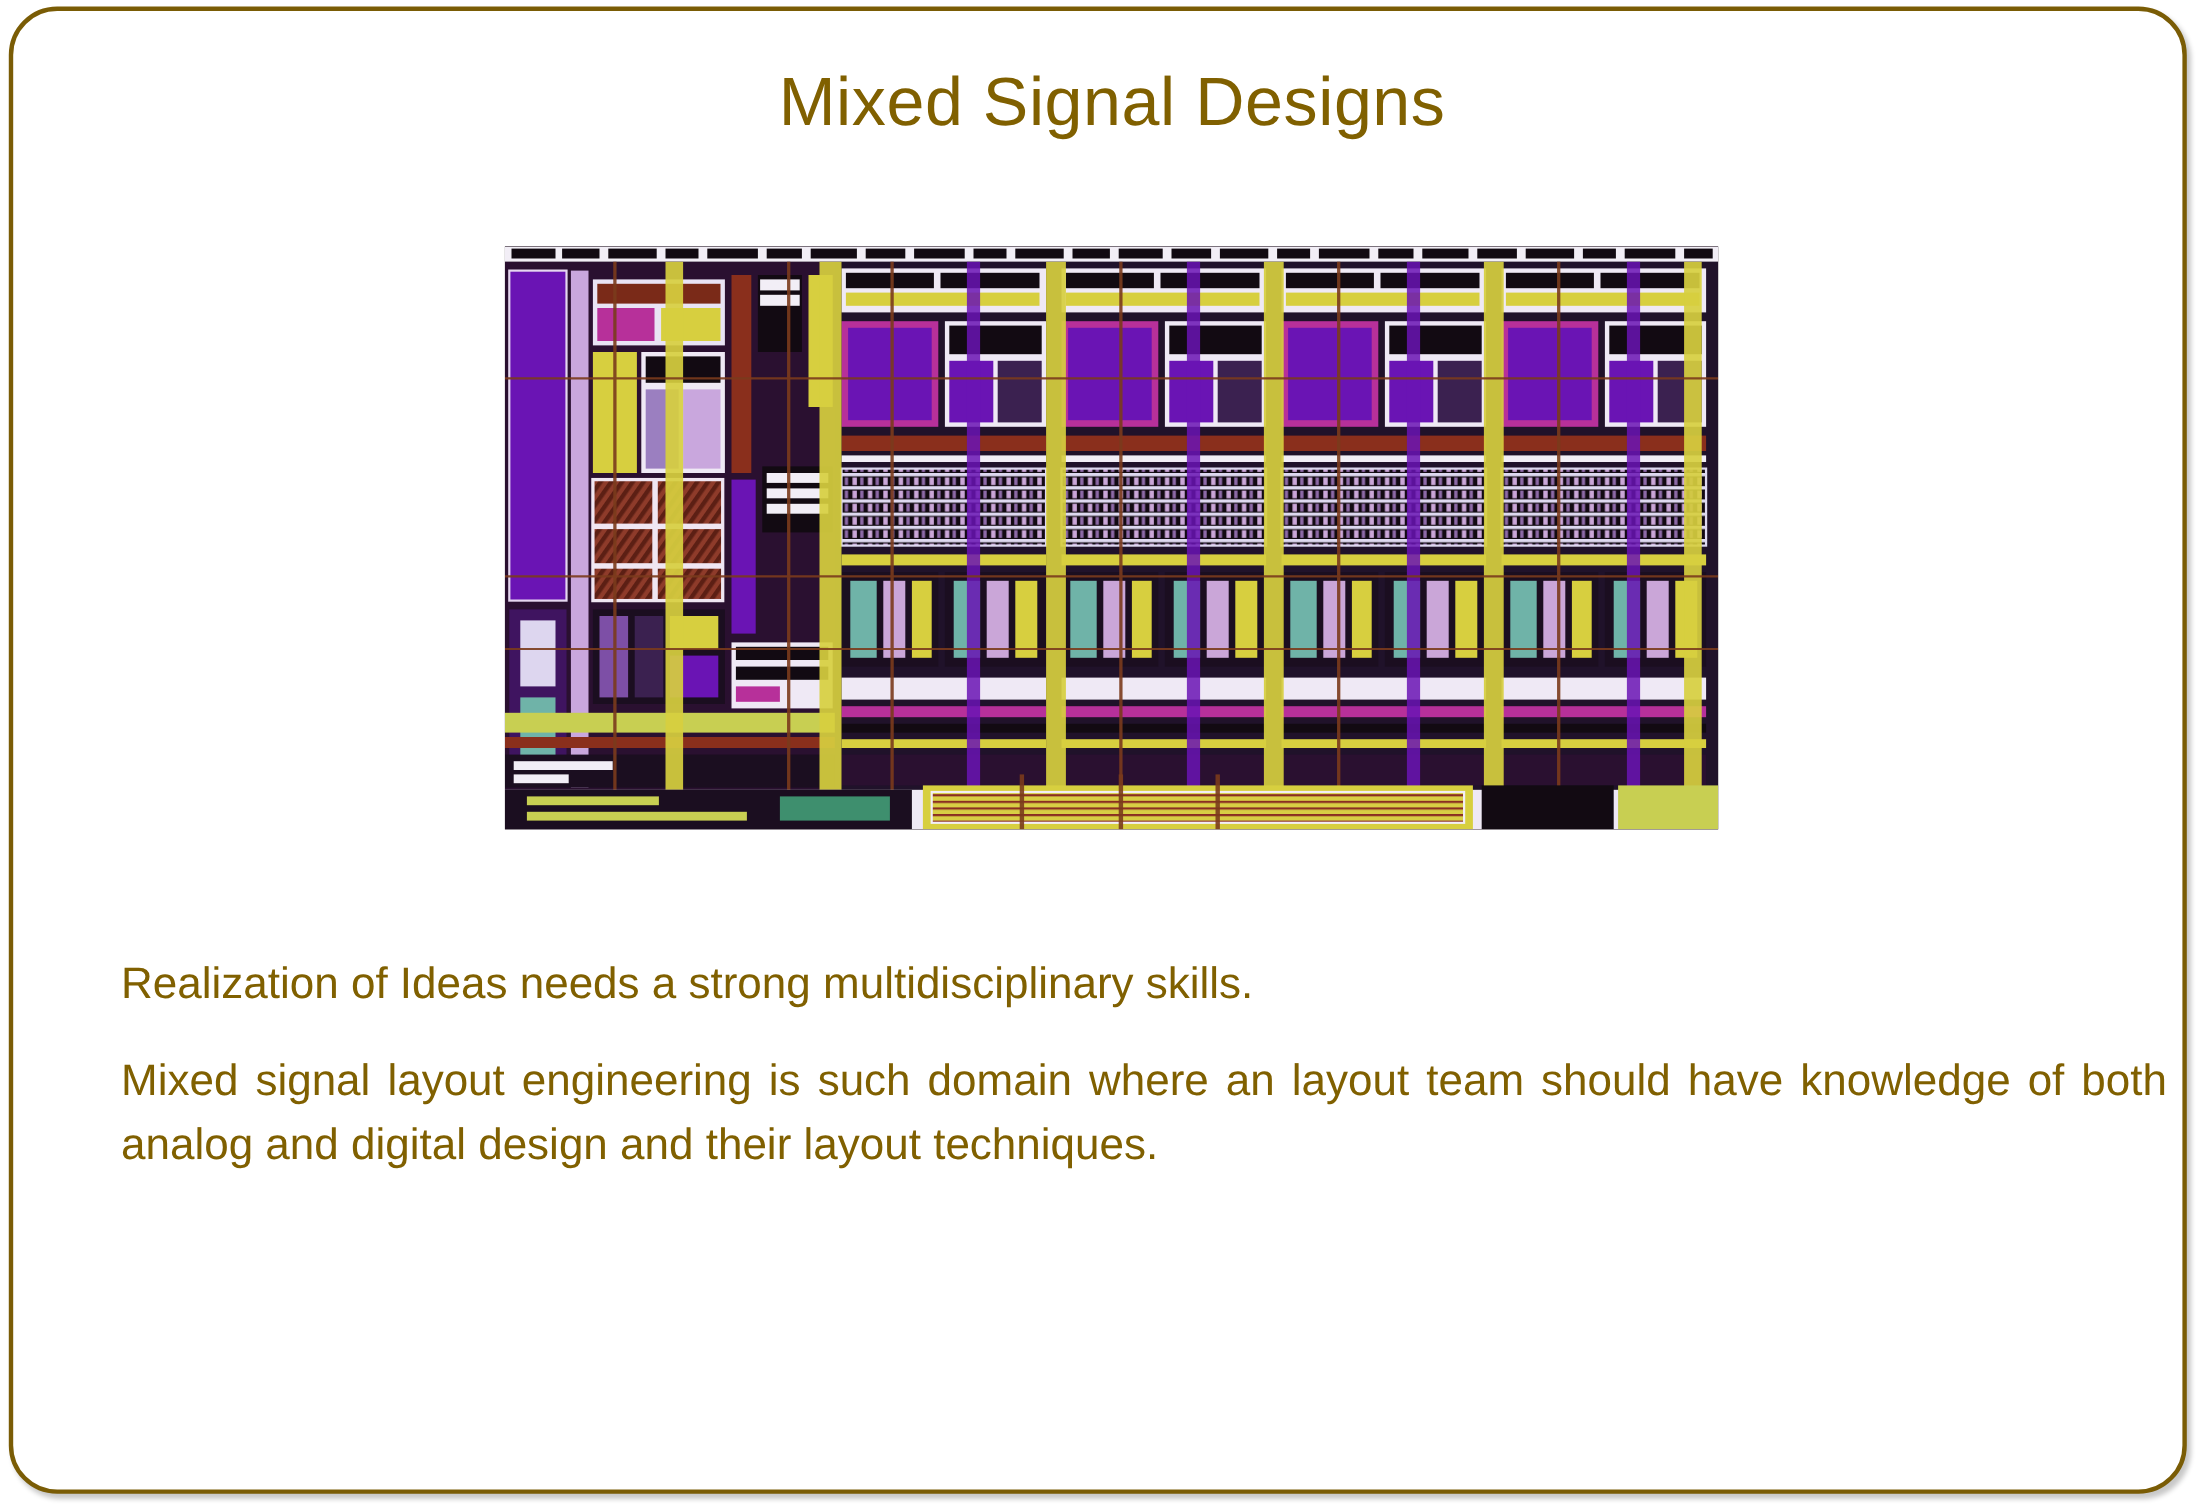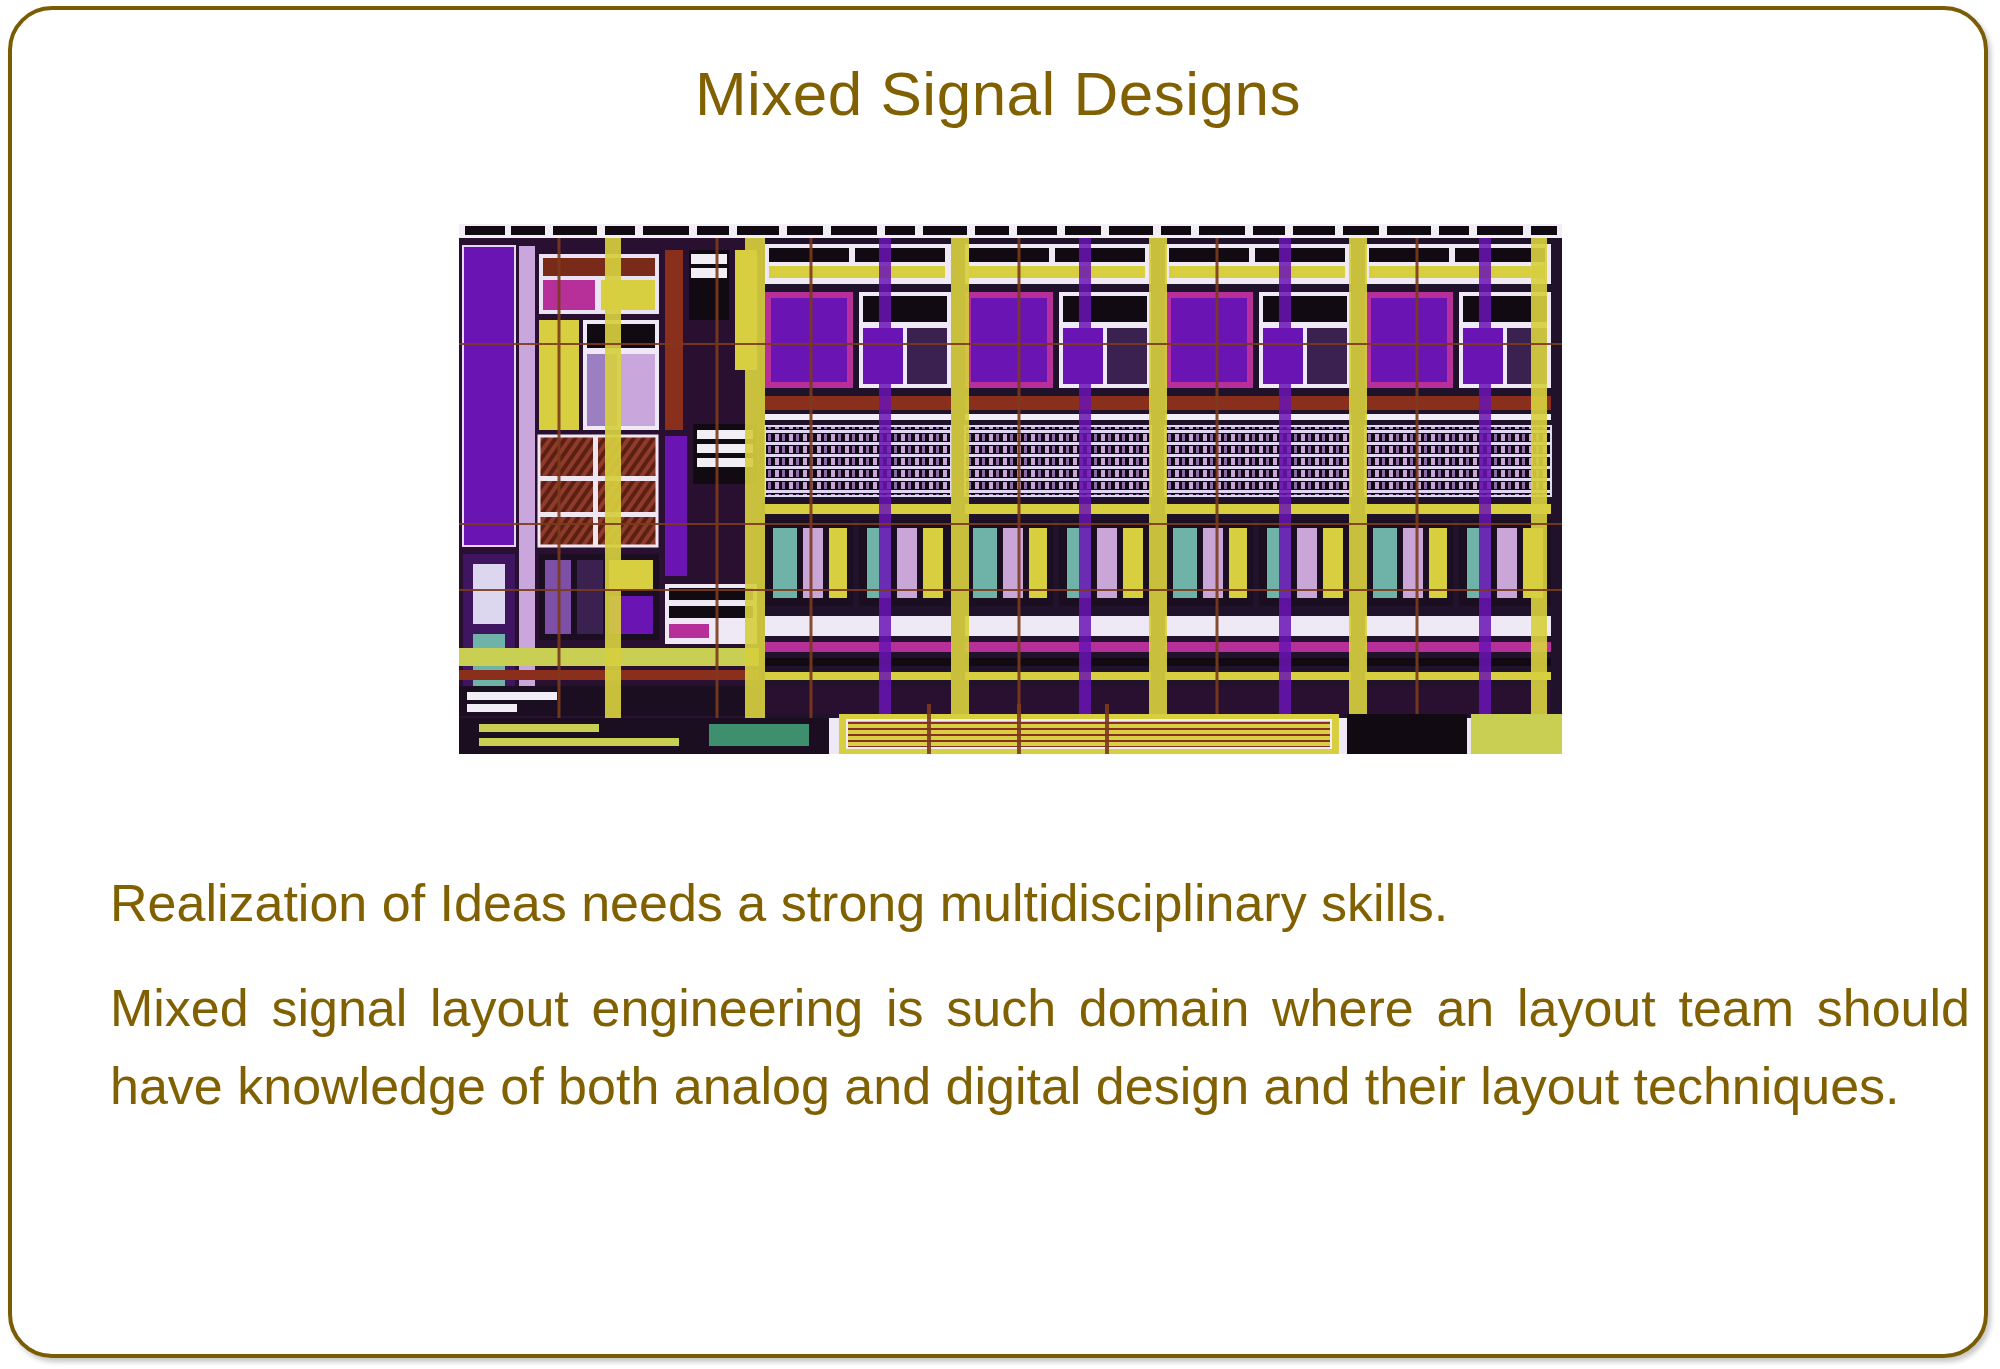--- a/index.html
+++ b/index.html
@@ -33,20 +33,21 @@
     left: 0;
     top: 48px;
     width: 100%;
     text-align: center;
     color: #806000;
     font-size: 62px;
     font-weight: 400;
     letter-spacing: 0.5px;
     font-family: "Liberation Sans", sans-serif;
     white-space: nowrap;
+    padding-left: 13px;
   }
 
   
   .layout-figure {
     position: absolute;
     left: 447px;
     top: 214px;
     width: 1103px;
     height: 530px;
     background: #1c0d1c;
@@ -63,21 +64,21 @@
   
   .body-copy {
     position: absolute;
     left: 98px;
     top: 855px;
     width: 1860px;
     color: #806000;
   }
   .body-copy p {
     margin: 0 0 28px 0;
-    font-size: 52px;
+    font-size: 40px;
     line-height: 1.49;
     color: #806000;
     font-family: "Liberation Sans", sans-serif;
   }
   .body-copy p.justify {
     text-align: justify;
     text-justify: inter-word;
   }
   .body-copy p.plain {
     text-align: left;

